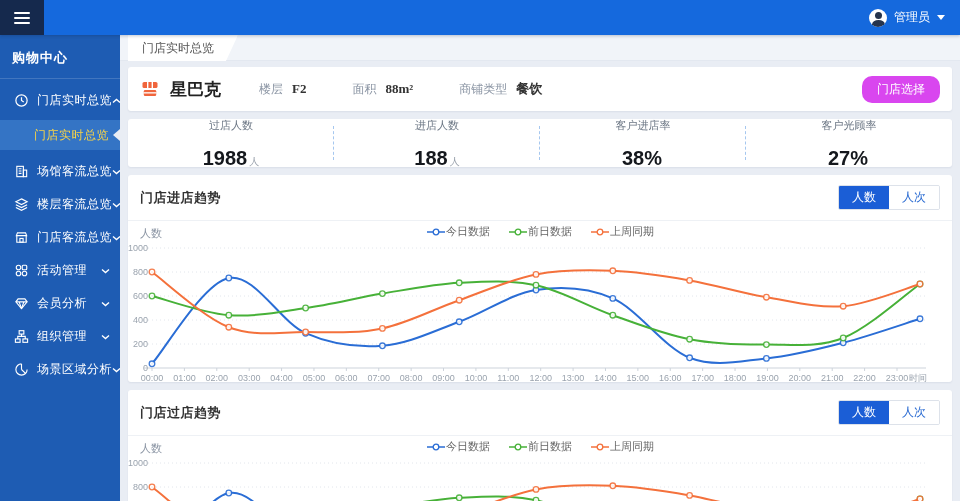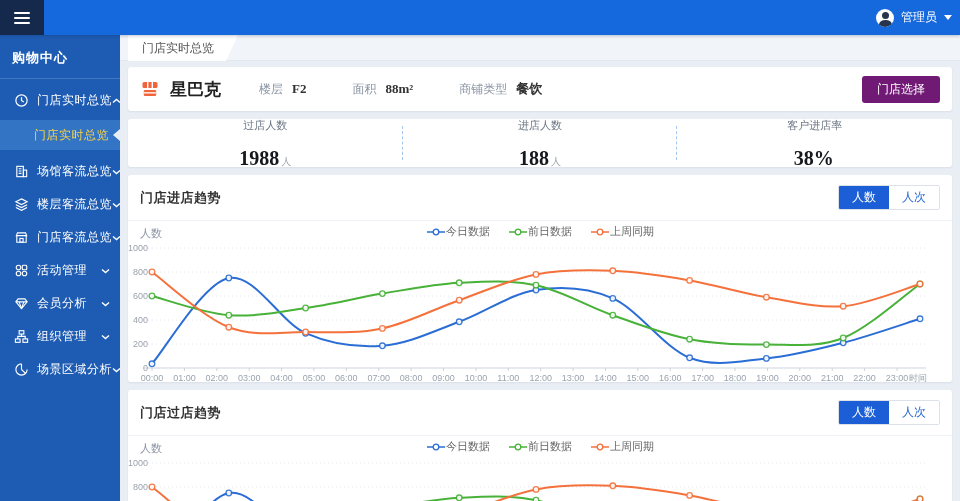--- a/index.html
+++ b/index.html
@@ -2,21 +2,21 @@
 <html><head>
 <meta charset="utf-8">
 <style>
   * { box-sizing: border-box; margin: 0; padding: 0; }
   html,body { width:960px; height:501px; overflow:hidden; }
   body { font-family:"Liberation Sans","DejaVu Sans",sans-serif; background:#e9edf4; position:relative; }
 
   
   .topbar { position:absolute; top:0; left:0; width:960px; height:35px; background:#1569dd; display:flex; align-items:center; z-index:6; box-shadow:0 1px 3px rgba(10,30,70,.25); }
   .burger-box { width:44px; height:35px; background:#15294d; display:flex; align-items:center; justify-content:center; cursor:pointer; }
-  .topbar-right { margin-left:auto; display:flex; align-items:center; gap:7px; padding-right:8px; color:#fff; font-size:12px; cursor:pointer; }
+  .topbar-right { margin-left:auto; display:flex; align-items:center; gap:7px; padding-right:15px; color:#fff; font-size:12px; cursor:pointer; }
   .avatar { width:18px; height:18px; border-radius:50%; background:#fff; overflow:hidden; position:relative; flex:none; }
   .avatar .head { position:absolute; left:5.5px; top:3px; width:7px; height:7px; border-radius:50%; background:#26344d; }
   .avatar .body { position:absolute; left:2.5px; top:11px; width:13px; height:9px; border-radius:50% 50% 0 0; background:#26344d; }
   .caret-down { width:0; height:0; border-left:4px solid transparent; border-right:4px solid transparent; border-top:5px solid #fff; }
 
   
   .sidebar { position:absolute; left:0; top:35px; width:120px; height:466px; background:#1e5cb3; color:#fff; z-index:5; }
   .sidebar-title { font-size:13px; font-weight:bold; padding:14px 12px 11px 12px; letter-spacing:1px; border-bottom:1px solid rgba(255,255,255,.16); }
   .menu { margin-top:5px; }
   .menu-item { display:flex; align-items:center; height:33px; padding:0 10px 0 13px; font-size:12px; cursor:pointer; }
@@ -32,25 +32,25 @@
   .crumb-tab { margin-left:8px; height:26px; line-height:26px; background:#fff; padding:0 24px 0 14px; font-size:12px; color:#555; clip-path:polygon(0 0, 100% 0, calc(100% - 12px) 100%, 0 100%); cursor:pointer; box-shadow:1px 0 2px rgba(0,0,0,.08); }
   .content { padding:6px 8px 0 8px; }
   .card { background:#fff; border-radius:3px; box-shadow:0 1px 2px rgba(20,40,80,.07); margin-bottom:8px; }
 
   
   .store-card { height:44px; display:flex; align-items:center; padding:0 12px; }
   .store-name { font-size:17px; font-weight:bold; color:#222; margin:0 38px 0 10px; }
   .info-pair { display:flex; align-items:baseline; margin-right:46px; font-size:12px;font-family:Liberation Serif, serif; }
   .info-label { color:#8a94a3; margin-right:9px; }
   .info-value { color:#333; font-weight:bold; font-size:13px; }
-  .select-btn { margin-left:auto; background:#701a75; color:#fff; font-size:12px; border:none; border-radius:3px; padding:5px 15px; cursor:pointer; }
+  .select-btn { margin-left:auto; background:#d946ef; color:#fff; font-size:12px; border:none; border-radius:10px; padding:5px 15px; cursor:pointer; }
 
   
   .stats-card { height:48px; display:flex; }
-  .stat-col { flex:1; display:flex; flex-direction:column; align-items:center; justify-content:center; gap:15px; position:relative;font-family:Liberation Serif, serif; }
+  .stat-col { flex:1; display:flex; flex-direction:column; align-items:center; justify-content:center; gap:15px; position:relative; }
   .stat-col:not(:last-child)::after { content:""; position:absolute; right:0; top:7px; bottom:7px; border-right:1px dashed #a5c7ef; }
   .stat-label { font-size:11px; color:#6b7684; }
   .stat-value { font-size:20px; font-weight:bold; color:#15181d; line-height:1; }
   .stat-unit { font-size:10px; color:#98a0ab; font-weight:normal; margin-left:2px; }
 
   
   .chart-card { height:207px; overflow:hidden; }
   .chart-header { height:46px; display:flex; align-items:center; justify-content:space-between; padding:15px 12px; border-bottom:1px solid #eef1f5; }
   .chart-title { font-size:13px; font-weight:bold; color:#333; letter-spacing:.5px; }
   .toggle { display:flex; border:1px solid #dde2ea; border-radius:2px; overflow:hidden; }
@@ -234,20 +234,24 @@
         <span class="stat-label">过店人数</span>
         <span class="stat-value"><span>1988</span><span class="stat-unit">人</span></span>
       </div>
       <div class="stat-col">
         <span class="stat-label">进店人数</span>
         <span class="stat-value"><span>188</span><span class="stat-unit">人</span></span>
       </div>
       <div class="stat-col">
         <span class="stat-label">客户进店率</span>
         <span class="stat-value"><span>38%</span><span class="stat-unit"></span></span>
+      </div>
+      <div class="stat-col">
+        <span class="stat-label">客户光顾率</span>
+        <span class="stat-value"><span>27%</span><span class="stat-unit"></span></span>
       </div>
     </div>
 
     <div class="card chart-card">
       <div class="chart-header">
         <span class="chart-title">门店进店趋势</span>
         <div class="toggle">
           <button class="toggle-btn active">人数</button>
           <button class="toggle-btn">人次</button>
         </div>

